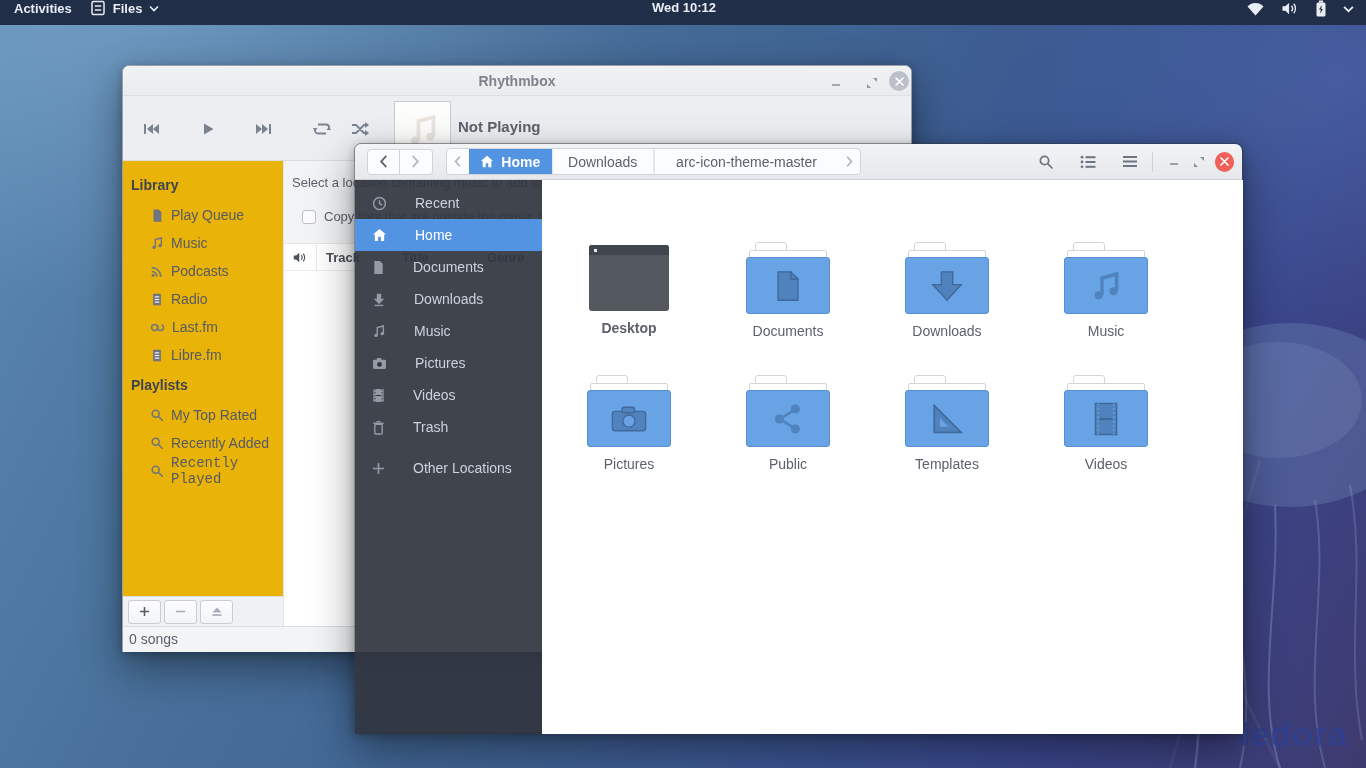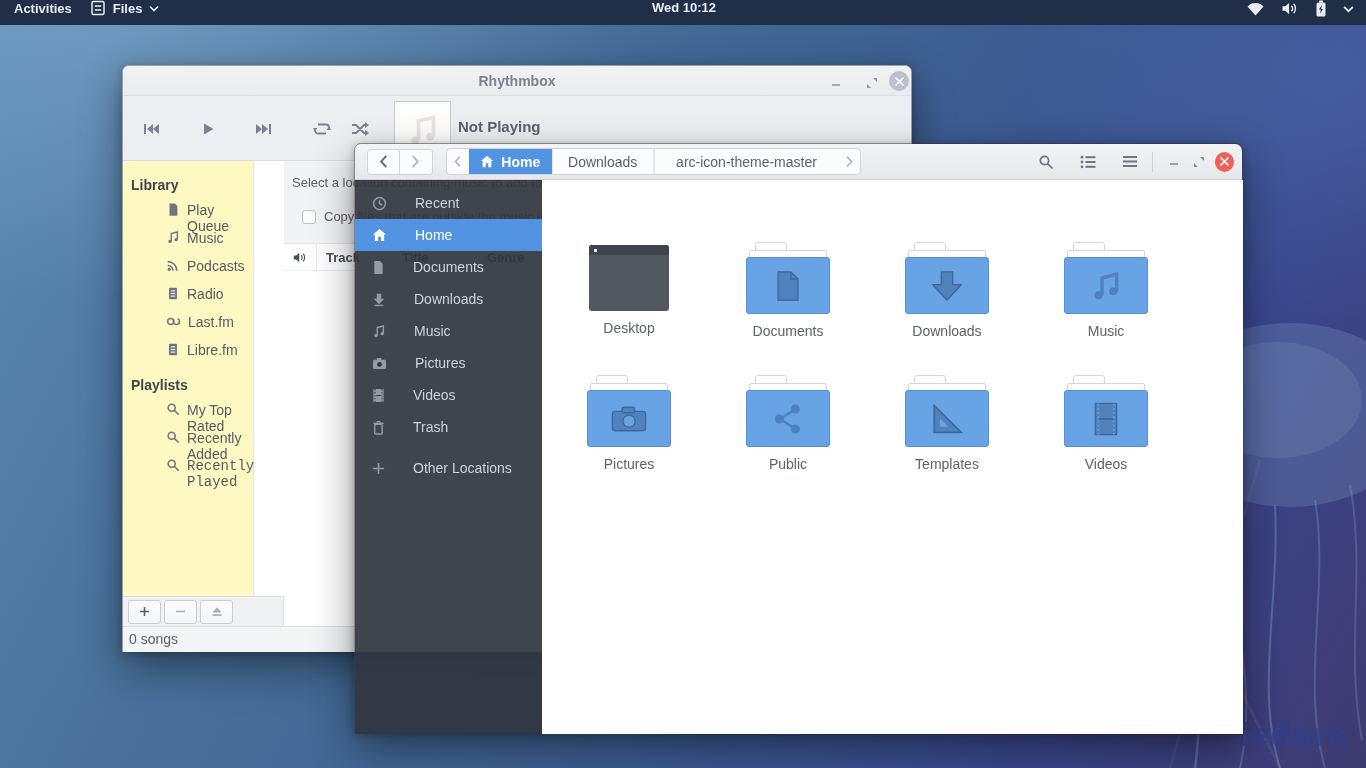--- a/index.html
+++ b/index.html
@@ -46,26 +46,26 @@
     display:flex; align-items:center; justify-content:center; }
   #rb-art { left:271px; top:5px; width:57px; height:57px; background:#fdfdfc;
     border:1px solid #c9cdd3; display:flex; align-items:center; justify-content:center; }
   #rb-nowplaying { left:335px; top:22px; font-size:15px; font-weight:700; color:#5d626c; }
   #rb-seek-track { left:600px; top:61px; width:140px; height:4px;
     background:#c9cedb; border-radius:2px; }
   #rb-seek-handle { left:598px; top:54px; width:17px; height:17px; border-radius:50%;
     background:#fdfdfd; border:1px solid #b4bac4; }
   #rb-volume { left:748px; top:54px; color:#9aa1ac; }
 
-  #rb-sidebar { left:0; top:95px; width:131px; height:435px; background:#fef9c3;
+  #rb-sidebar { left:0; top:95px; width:161px; height:435px; background:#eab308;
     border-right:1px solid #e0e3e7; font-size:14px; }
   .rb-head { position:absolute; left:8px; height:22px; line-height:22px;
     font-weight:700; color:#3f444d; }
   .rb-item { position:absolute; left:0; width:100%; height:26px; display:flex;
-    gap:7px; padding-left:43px; color:#555b66; }
+    align-items:center; gap:7px; padding-left:27px; color:#555b66; }
   .rb-item svg { flex:0 0 auto; color:#6f7580; }
 
   #rb-content { left:161px; top:95px; width:628px; height:435px; background:#fff; }
   #rb-import { left:0; top:0; width:100%; height:83px; background:#f2f3f5;
     border-bottom:1px solid #e3e5e9; }
   #rb-import-hint { left:8px; top:14px; font-size:13px; color:#5c616c; white-space:nowrap; }
   #rb-import-check { left:18px; top:48px; display:flex; gap:8px; align-items:center;
     font-size:13px; color:#5c616c; white-space:nowrap; }
   .checkbox { width:14px; height:14px; background:#fcfcfd; border:1px solid #bcc1c9;
     border-radius:3px; }
@@ -492,21 +492,21 @@
     <div class="fs-item" style="top:272px;">
       <svg width="13" height="13" viewBox="0 0 14 14">
           <path d="M7 1 V13 M1 7 H13" stroke="currentColor" stroke-width="1.7"></path>
         </svg>
       <span>Other Locations</span>
     </div>
   </div>
 
   <div id="fw-content" class="abs">
 
-    <div class="tile" style="left:22px;top:62px;">
+    <div class="tile" style="left:22px;top:62px;font-weight:bold;">
       <div class="desk">
           <div class="bar"></div>
           <div class="dot"></div>
         </div>
       <div class="tile-label">Desktop</div>
     </div>
     <div class="tile" style="left:181px;top:62px;">
       <div class="folder">
           <div class="bump"></div>
           <div class="flap"></div>

